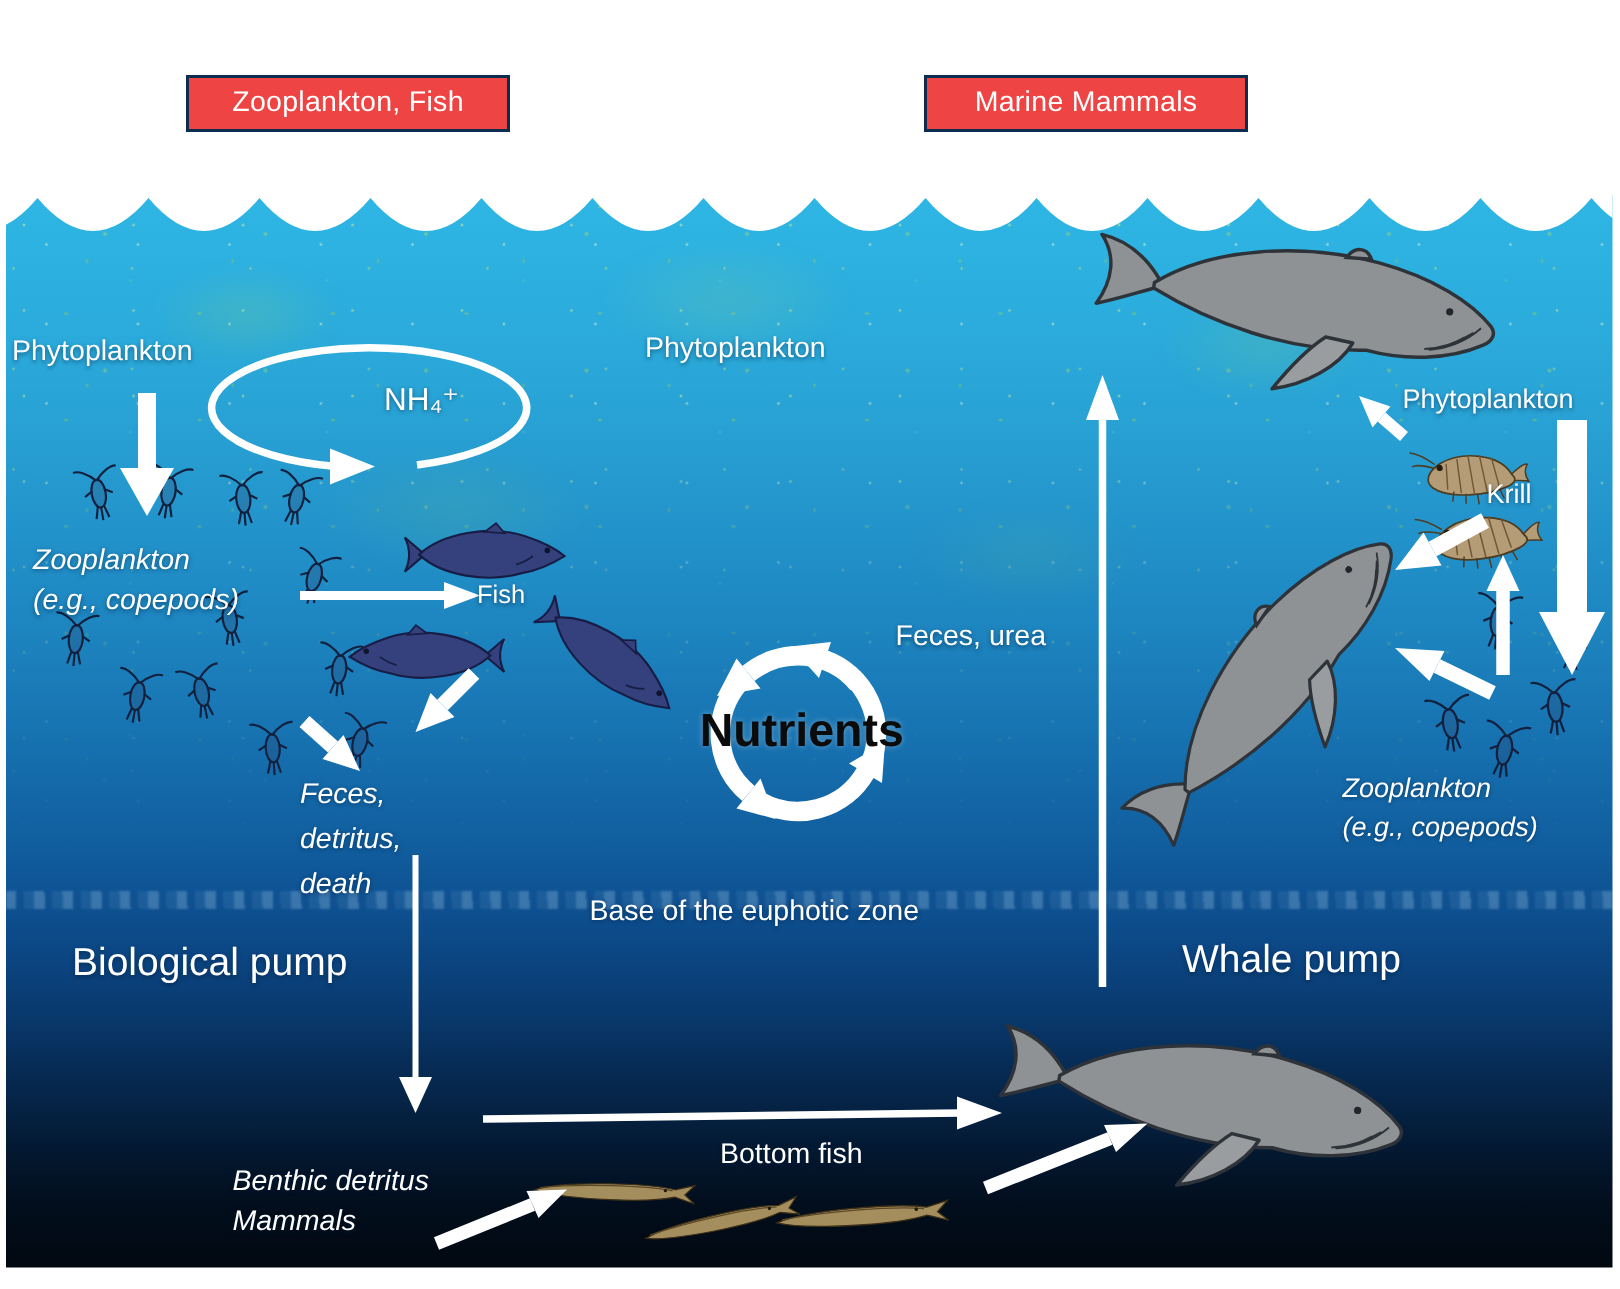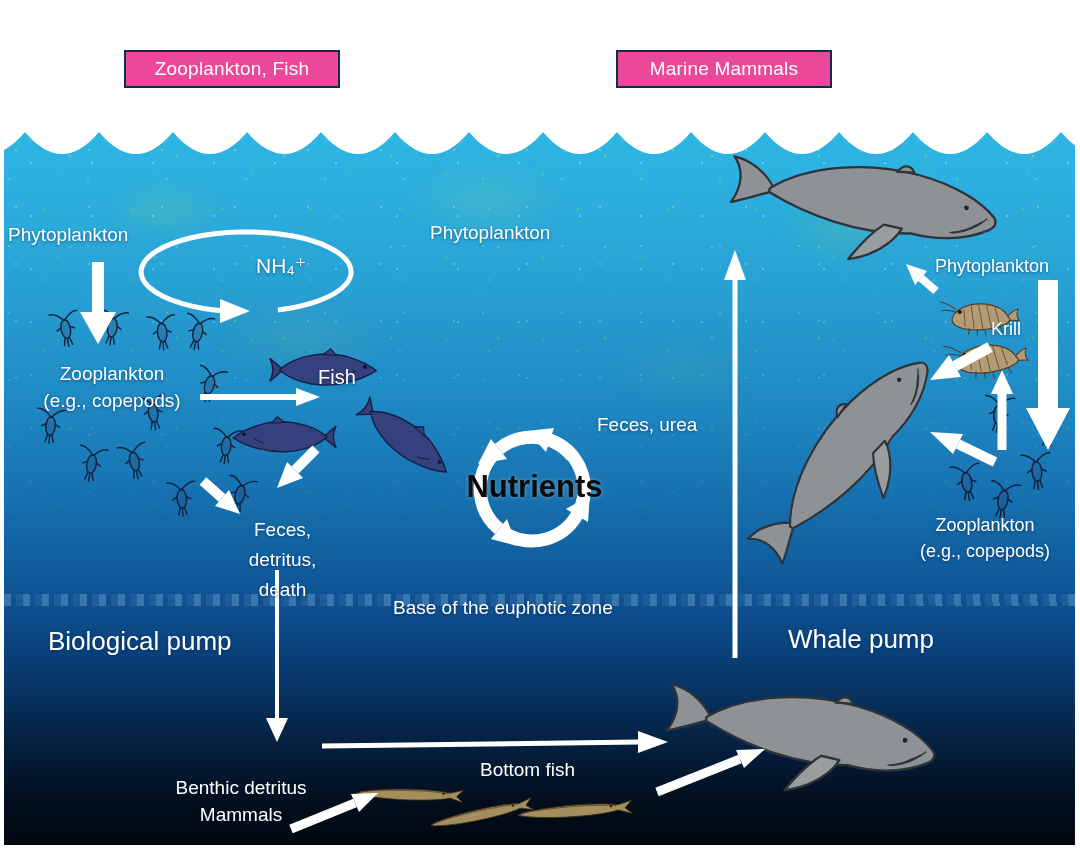--- a/index.html
+++ b/index.html
@@ -45,35 +45,35 @@
     background:repeating-linear-gradient(88deg,
       rgba(190,225,250,.30) 0 7px, rgba(30,80,140,.20) 7px 12px, rgba(190,225,250,.10) 12px 19px);
     filter:blur(.6px);
   }
   #waves{position:absolute;left:4px;top:129px;width:1071px;height:32px;z-index:3;}
   #art{position:absolute;left:0;top:0;width:1080px;height:859px;z-index:4;pointer-events:none;}
 
   
   .lbl{position:absolute;z-index:5;color:#ffffff;font-size:19px;
        text-shadow:0 1px 3px rgba(0,30,60,.55);white-space:nowrap;}
-  .ctr{text-align:center;white-space:normal;}
+  .ctr{text-align:left;white-space:normal;font-style:italic;}
   .titlebox{
     position:absolute;top:50px;width:216px;height:38px;z-index:5;
-    background:#ec4899;border:2px solid #0c2c50;color:#fff;
+    background:#ef4444;border:2px solid #0c2c50;color:#fff;
     display:flex;align-items:center;justify-content:center;
     font-size:19px;letter-spacing:.2px;box-sizing:border-box;
   }
   #box-left{left:124px;}
   #box-right{left:616px;}
 
   #lbl-phyto-left{left:8px;top:224px;}
   #lbl-nh4{left:256px;top:254px;font-size:21px;}
   #lbl-phyto-center{left:430px;top:222px;}
   #lbl-zoop-left{left:22px;top:360px;width:180px;line-height:27px;}
-  #lbl-fish{left:318px;top:366px;font-size:20px;}
+  #lbl-fish{left:318px;top:387px;font-size:17px;}
   #lbl-feces{left:200px;top:483px;width:165px;line-height:30px;margin-top:32px;}
   #lbl-nutrients{left:432px;top:469px;width:205px;text-align:center;
       font-size:31px;font-weight:bold;color:#0b0b0b;text-shadow:0 0 4px rgba(255,255,255,.35);}
   #lbl-feces-urea{left:597px;top:414px;}
   #lbl-euphotic{left:393px;top:597px;}
   #lbl-bio-pump{left:48px;top:626px;font-size:26px;}
   #lbl-whale-pump{left:788px;top:624px;font-size:26px;}
   #lbl-phyto-right{left:935px;top:256px;font-size:18px;}
   #lbl-krill{left:991px;top:319px;font-size:18px;}
   #lbl-zoop-right{left:895px;top:512px;width:180px;font-size:18px;line-height:26px;}

